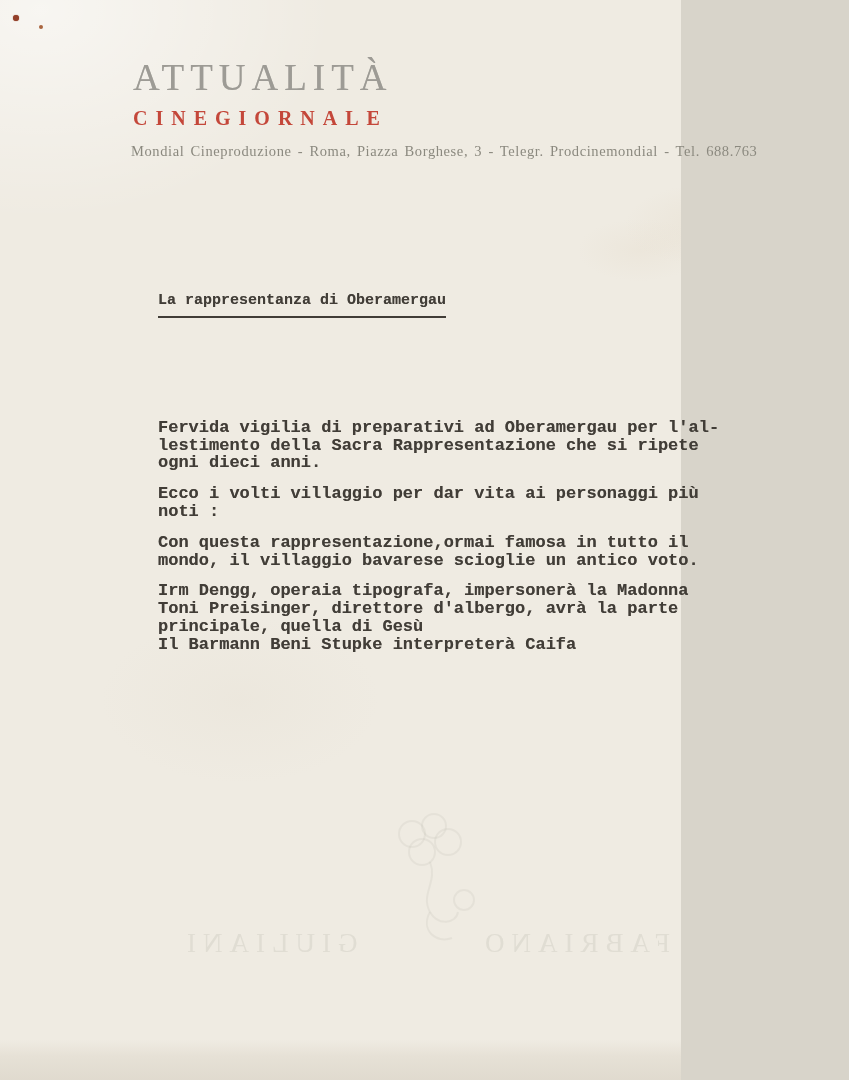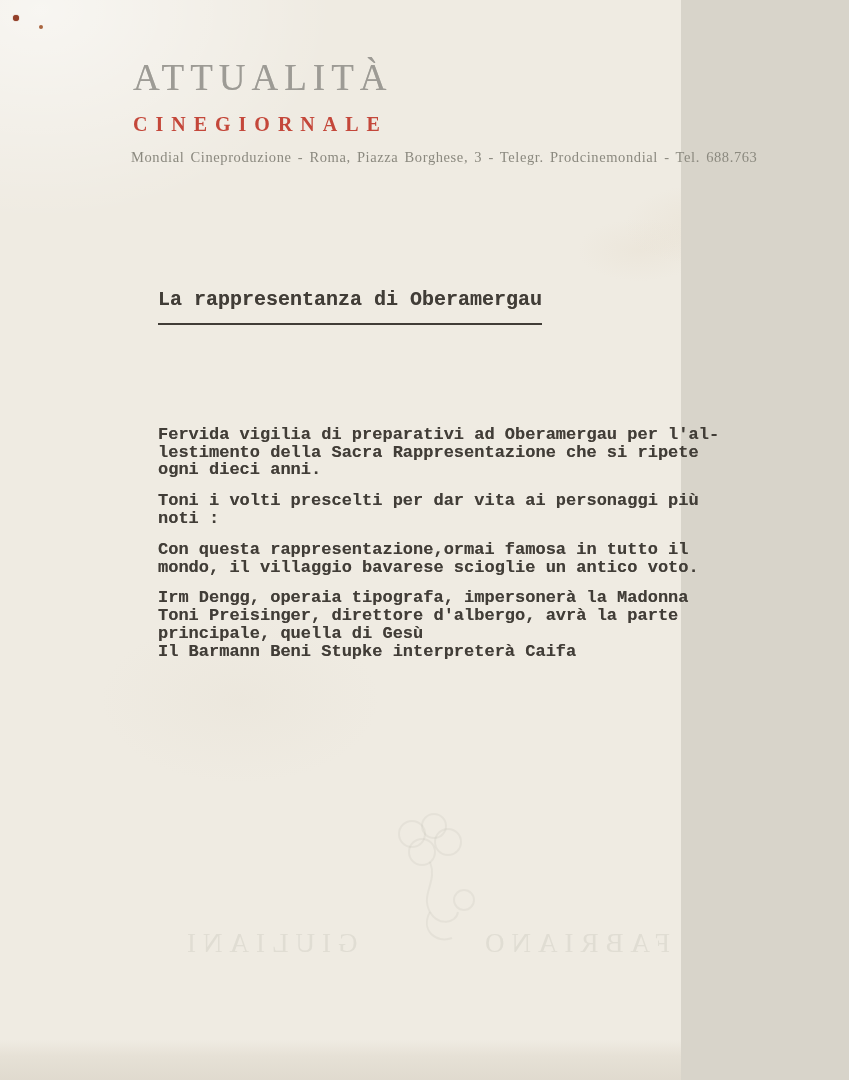--- a/index.html
+++ b/index.html
@@ -35,40 +35,40 @@
     display:flex;justify-content:space-between;align-items:baseline;
     color:var(--brand-gray,#9d9b95);
     font-size:37px;letter-spacing:6px;font-weight:400;
     text-shadow:0 0 0.5px rgba(120,120,115,0.4);
     white-space:nowrap;
   }
   .subtitle-line{
     display:flex;justify-content:space-between;align-items:baseline;
     color:var(--accent-red,#c4473a);
     font-size:20px;letter-spacing:8px;font-weight:700;
-    margin-top:14px;white-space:nowrap;flex-direction:column;
+    margin-top:8px;white-space:nowrap;flex-direction:column;
   }
   .address-line{
     margin-top:13px;margin-left:-2px;
     color:var(--address-gray,#8b897f);
     font-size:14.5px;letter-spacing:0.6px;word-spacing:2px;white-space:nowrap;
   }
 
   
   .typed{
     position:absolute;left:158px;top:291px;width:600px;
     font-family:"Liberation Mono", monospace;
     font-size:17px;line-height:17.8px;font-weight:700;
     color:#413d37;
     text-shadow:0 0 0.6px rgba(65,61,55,0.55);
   }
   .typed-heading{
     display:inline-block;
-    border-bottom:2px solid currentColor;padding-bottom:14px;
-    margin:0;font-size:20px;font-weight:700;white-space:nowrap;
+    border-bottom:2px solid currentColor;padding-bottom:6px;
+    margin:0;font-size:15px;font-weight:700;white-space:nowrap;
   }
   .typed p{white-space:pre-line;margin:8px 0 0 0;}
   .typed p.first{margin-top:101px;}
   .typed p + p{margin-top:13px;}
 
   
   .watermark{position:absolute;left:0;top:0;width:849px;height:1080px;pointer-events:none;}
   .wm-word{
     position:absolute;
     font-family:"Liberation Serif", serif;
@@ -97,21 +97,21 @@
       <span>CINEGIORNALE</span>
     </div>
     <div class="address-line">Mondial Cineproduzione - Roma, Piazza Borghese, 3 - Telegr. Prodcinemondial - Tel. 688.763</div>
   </div>
 
   <div class="typed">
     <h2 class="typed-heading">La rappresentanza di Oberamergau</h2>
     <p class="first">Fervida vigilia di preparativi ad Oberamergau per l'al-
 lestimento della Sacra Rappresentazione che si ripete
 ogni dieci anni.</p>
-    <p>Toni i volti prescelti per dar vita ai personaggi più
+    <p>Ecco i volti villaggio per dar vita ai personaggi più
 noti :</p>
     <p>Con questa rappresentazione,ormai famosa in tutto il
 mondo, il villaggio bavarese scioglie un antico voto.</p>
     <p>Irm Dengg, operaia tipografa, impersonerà la Madonna
 Toni Preisinger, direttore d'albergo, avrà la parte
 principale, quella di Gesù
 Il Barmann Beni Stupke interpreterà Caifa</p>
   </div>
 
   <div class="watermark">

